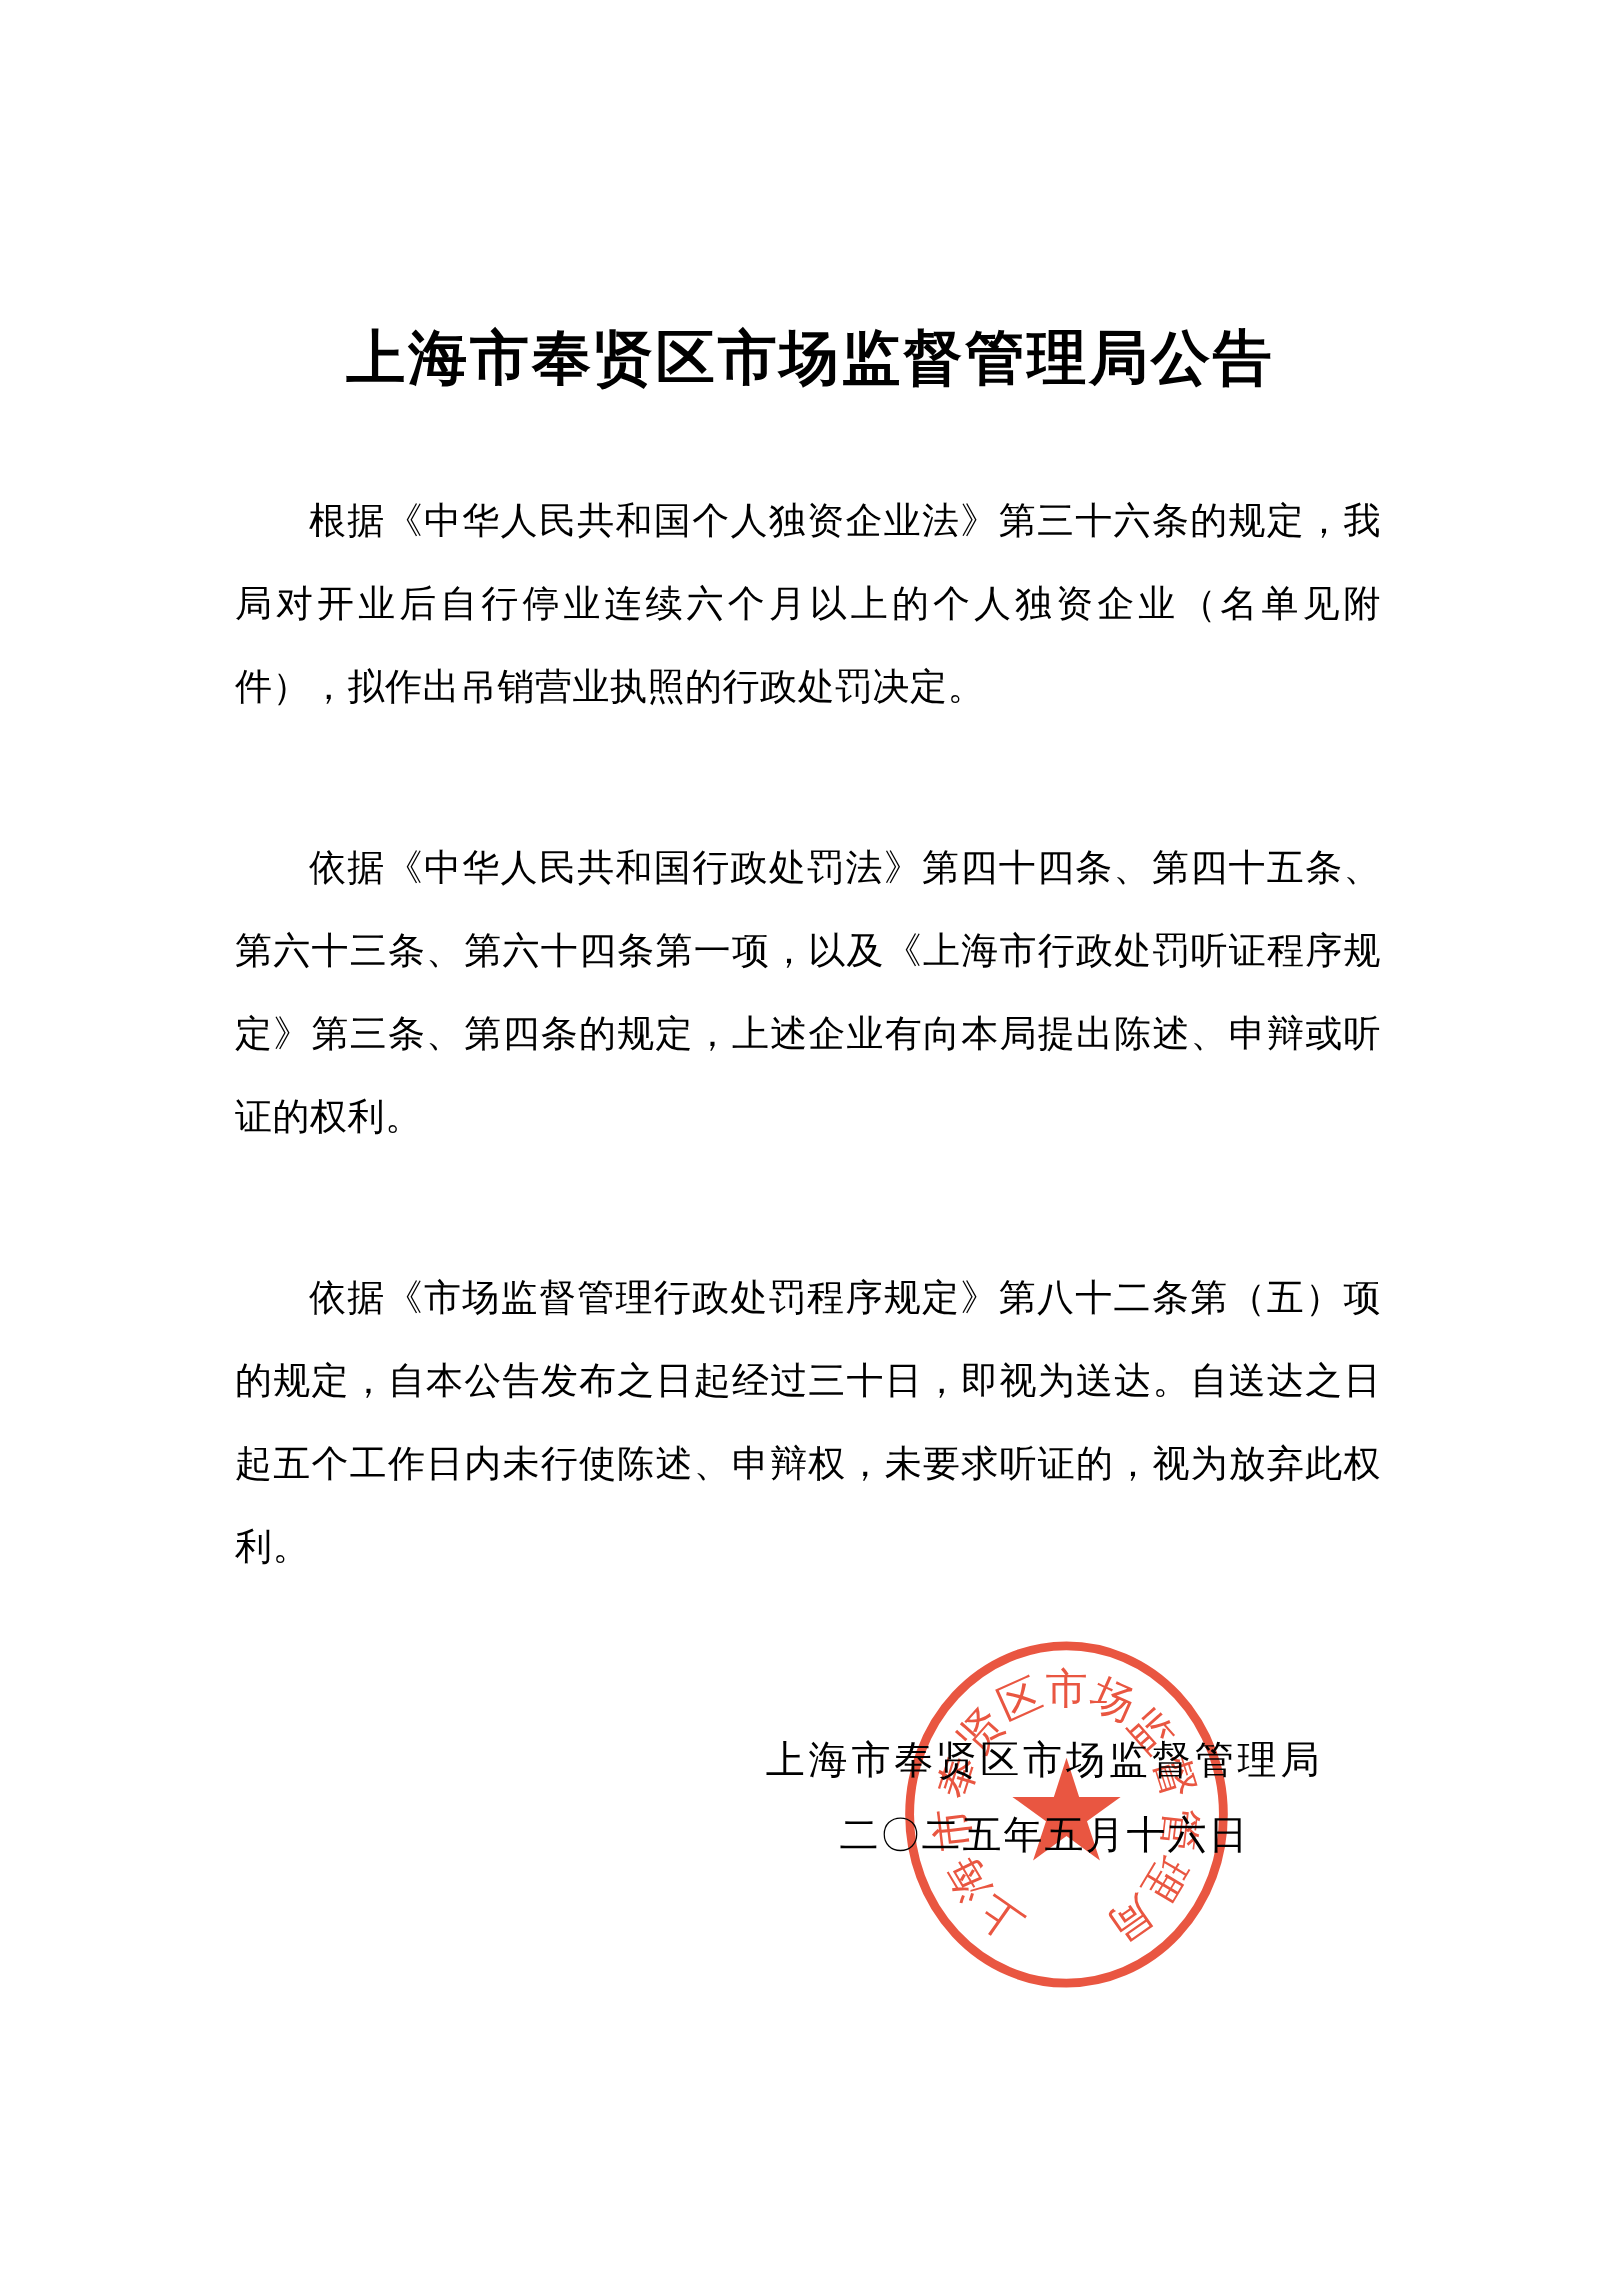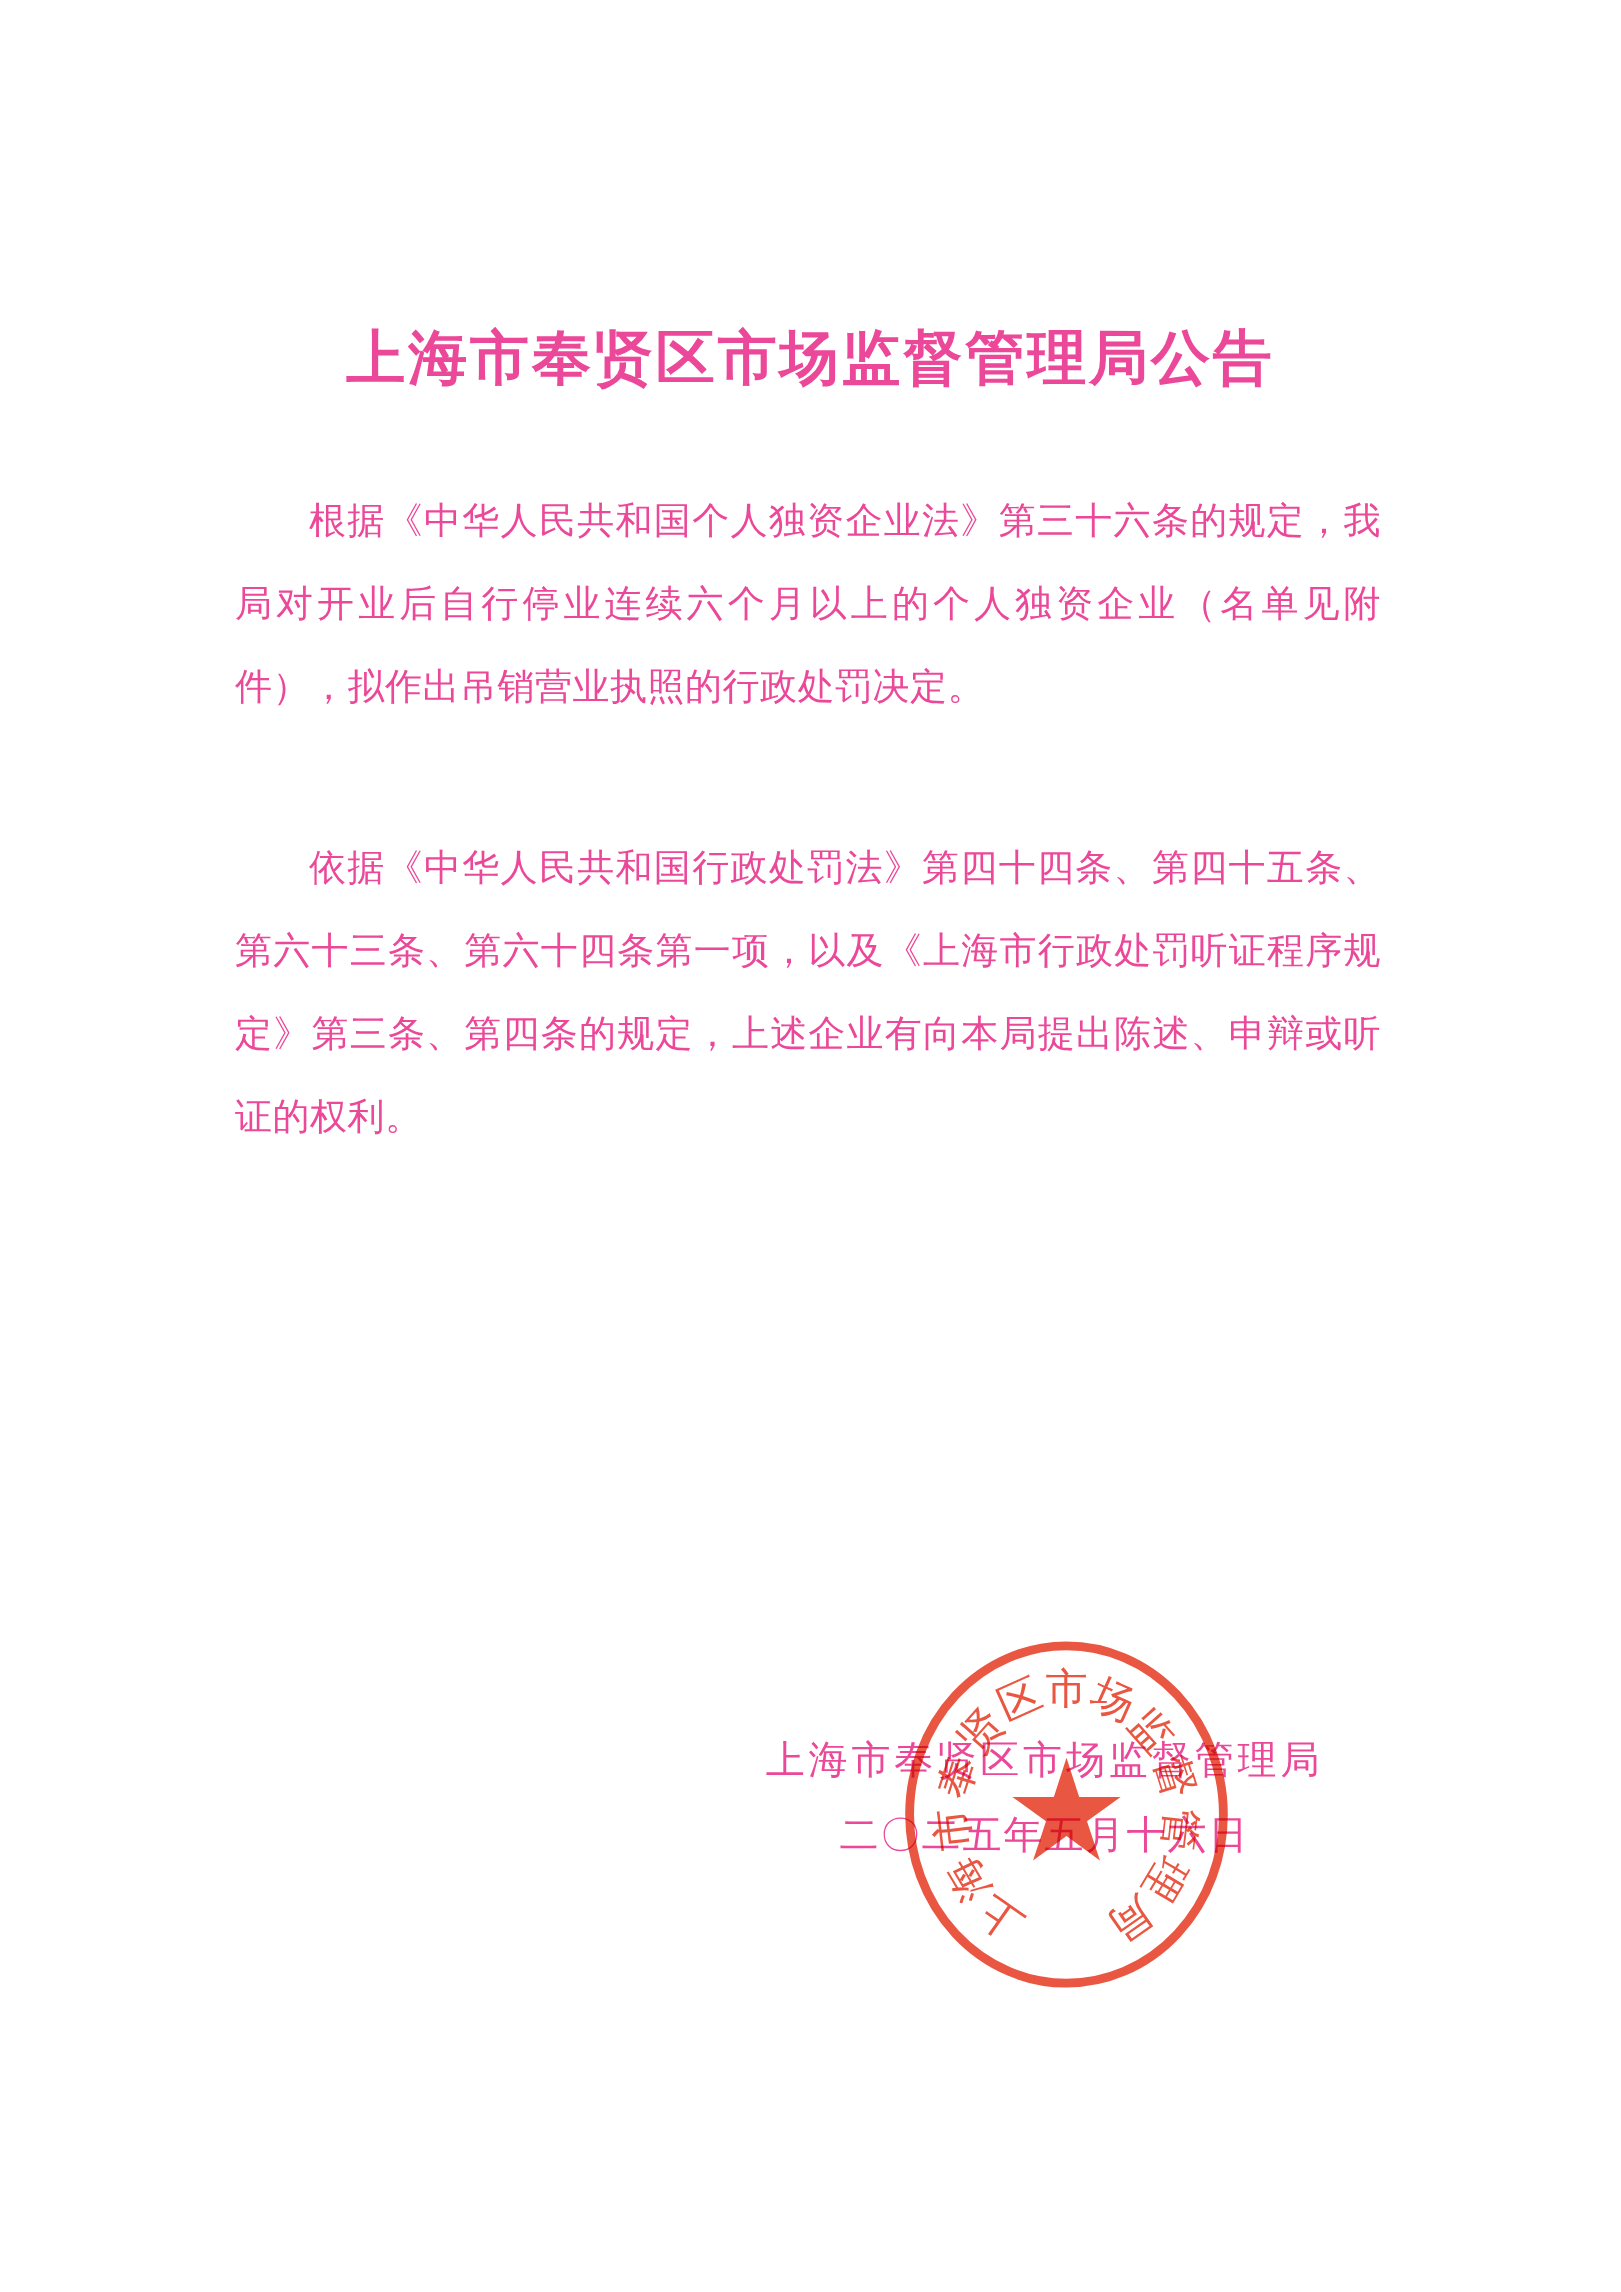--- a/index.html
+++ b/index.html
@@ -3,21 +3,21 @@
 <meta charset="utf-8">
 <title>公告</title>
 <style>
   html,body{margin:0;padding:0;background:#ffffff;}
   .page{
     position:relative;
     width:1621px;
     height:2293px;
     background:#ffffff;
     font-family:"Liberation Serif","DejaVu Serif",serif;
-    color:#ec4899;
+    color:#000000;
     overflow:hidden;
   }
   .doc-title{
     position:absolute;
     top:320px;
     left:0;
     width:100%;
     margin:0;
     text-align:center;
     font-size:59px;
@@ -81,20 +81,21 @@
 </head>
 <body>
 
 <div class="page">
 
   <h1 class="doc-title">上海市奉贤区市场监督管理局公告</h1>
 
   <div class="doc-body">
     <p class="doc-para">根据《中华人民共和国个人独资企业法》第三十六条的规定，我局对开业后自行停业连续六个月以上的个人独资企业（名单见附件），拟作出吊销营业执照的行政处罚决定。</p>
     <p class="doc-para">依据《中华人民共和国行政处罚法》第四十四条、第四十五条、第六十三条、第六十四条第一项，以及《上海市行政处罚听证程序规定》第三条、第四条的规定，上述企业有向本局提出陈述、申辩或听证的权利。</p>
+    <p class="doc-para">依据《市场监督管理行政处罚程序规定》第八十二条第（五）项的规定，自本公告发布之日起经过三十日，即视为送达。自送达之日起五个工作日内未行使陈述、申辩权，未要求听证的，视为放弃此权利。</p>
   </div>
 
   <div class="signature-block">
     <div class="signature-name">上海市奉贤区市场监督管理局</div>
     <div class="signature-date">二〇二五年五月十六日</div>
   </div>
 
   <svg class="seal" width="353" height="353" viewBox="-180 -180 360 360" xmlns="http://www.w3.org/2000/svg">
     <ellipse id="seal-ring" class="seal-ring" cx="0" cy="0" rx="160" ry="172" stroke="#e7432c"></ellipse>
     <polygon id="seal-star" points="0,-58 12.9,-17.8 55.2,-17.9 20.9,6.8 34.1,46.9 0,22 -34.1,46.9 -20.9,6.8 -55.2,-17.9 -12.9,-17.8" fill="#e7432c"></polygon>

